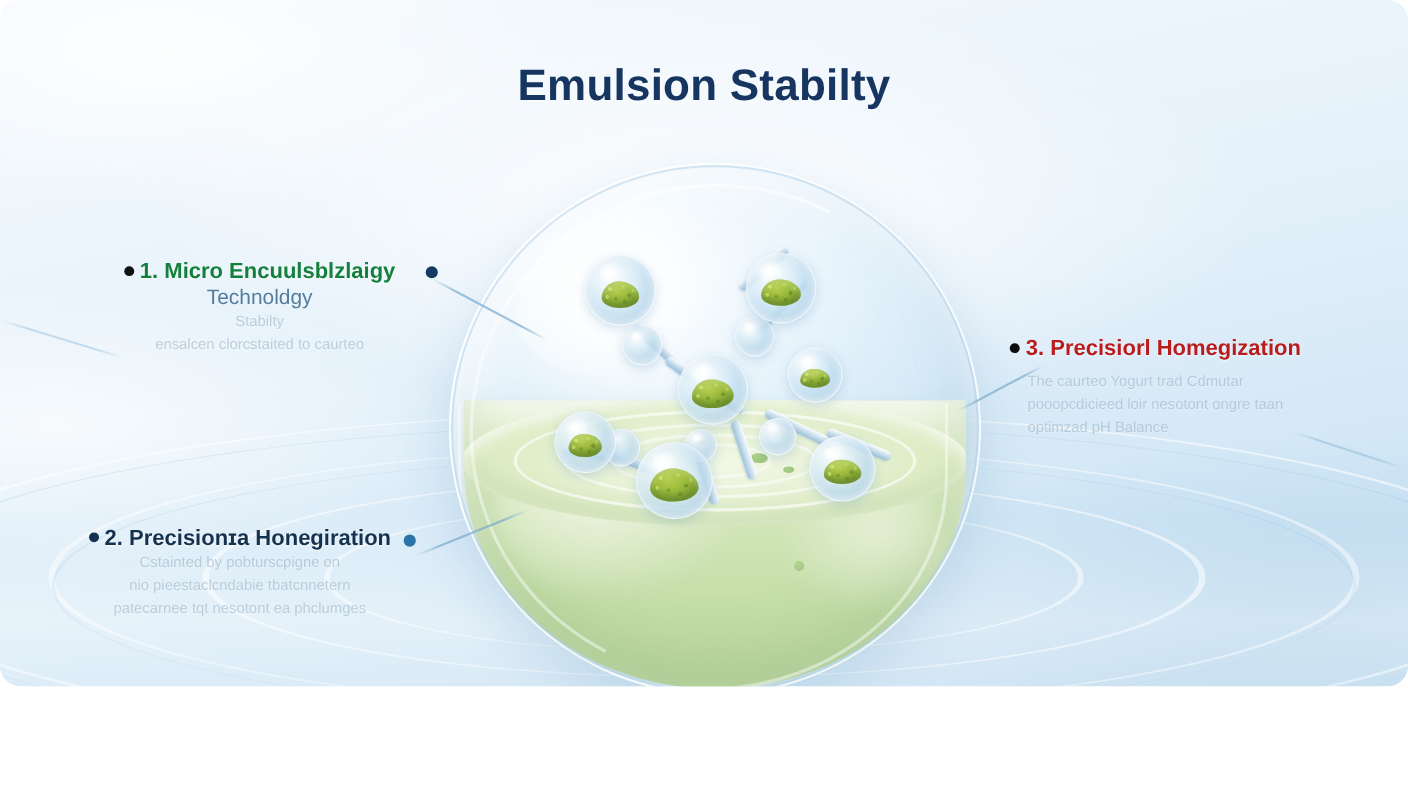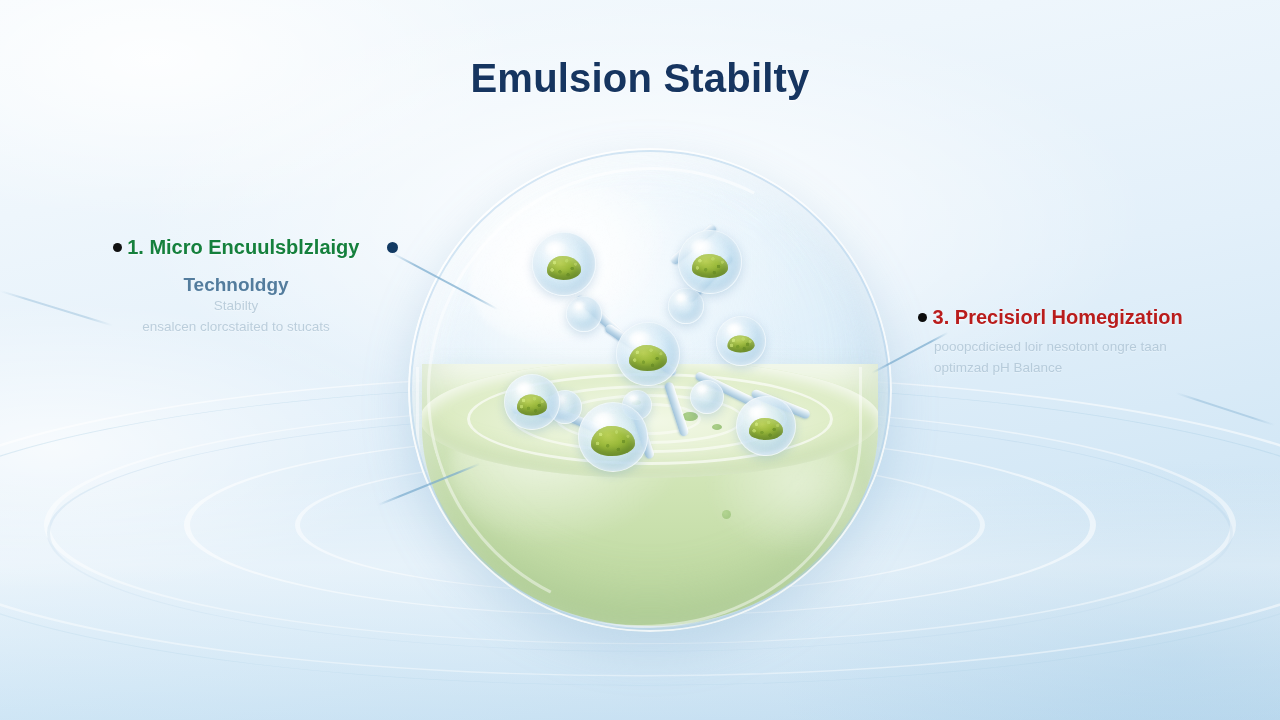--- a/index.html
+++ b/index.html
@@ -1,22 +1,23 @@
 <!DOCTYPE html>
 <html><head>
 <meta charset="utf-8">
 <style>
   html,body{margin:0;padding:0;background:#fff;}
   body{font-family:"Liberation Sans",sans-serif;}
 
   #stage{
     position:relative;
-    width:1280px;height:720px;
+    width:1280px;height:624px;
     overflow:hidden;
     background:#eaf3fb;
+    border-radius:19px;
   }
 
   
   .bg-base{
     position:absolute;inset:0;
     background:
       linear-gradient(168deg,#f5fafd 0%,#eef6fc 22%,#e3f0fa 48%,#d4e8f6 72%,#c3dcef 100%);
   }
   .bg-glow{
     position:absolute;inset:0;
@@ -217,22 +218,22 @@
     color:#9fb7c9;
     opacity:.62;
     filter:blur(.6px);
     text-shadow:0 1px 1px rgba(255,255,255,.55);
   }
 
   
   #callout-1{left:86px;top:236px;width:300px;text-align:center;}
   #callout-1 .co-head{color:#15803d;}
   #callout-1 .sub{
-    font-size:19px;font-weight:700;color:#2e5f86;opacity:.80;
-    margin-top:15px;filter:blur(.4px);
+    font-size:19px;font-weight:400;color:#2e5f86;opacity:.80;
+    margin-top:1px;filter:blur(.4px);
   }
   #callout-1 .dot-end{
     position:absolute;right:-12px;top:6px;width:11px;height:11px;border-radius:50%;
     background:#123a63;
   }
 
   
   #callout-2{left:62px;top:478px;width:312px;text-align:center;}
   #callout-2 .co-head{color:#14324f;}
   #callout-2 .dot-end{
@@ -366,30 +367,44 @@
   <div class="callout" id="callout-1">
     <div class="co-head">
       <span class="bullet" style="background:#111;"></span>
       <span>1.</span>
       <span>Micro Encuulsblzlaigy</span>
     </div>
     <div class="dot-end"></div>
     <div class="sub">Technoldgy</div>
     <div class="co-body">
       <div>Stabilty</div>
-      <div>ensalcen clorcstaited to stucats</div>
+      <div>ensalcen clorcstaited to caurteo</div>
     </div>
   </div>
 
+  <div class="callout" id="callout-2">
+    <div class="co-head">
+      <span class="bullet" style="background:#14324f;"></span>
+      <span>2.</span>
+      <span>Precisionɪa Honegiration</span>
+    </div>
+    <div class="dot-end"></div>
+    <div class="co-body">
+      <div>Cstainted by pobturscpigne on</div>
+      <div>nio pieestaclcndabie tbatcnnetern</div>
+      <div>patecarnee tqt nesotont ea phclumges</div>
+    </div>
+  </div>
 
   <div class="callout" id="callout-3">
     <div class="co-head">
       <span class="bullet" style="background:#0c0c0c;"></span>
       <span>3.</span>
       <span>Precisiorl Homegization</span>
     </div>
     <div class="co-body">
+      <div>The caurteo Yogurt trad Cdmutar</div>
       <div>pooopcdicieed loir nesotont ongre taan</div>
       <div>optimzad pH Balance</div>
     </div>
   </div>
 
 </div>
 
 </body></html>

